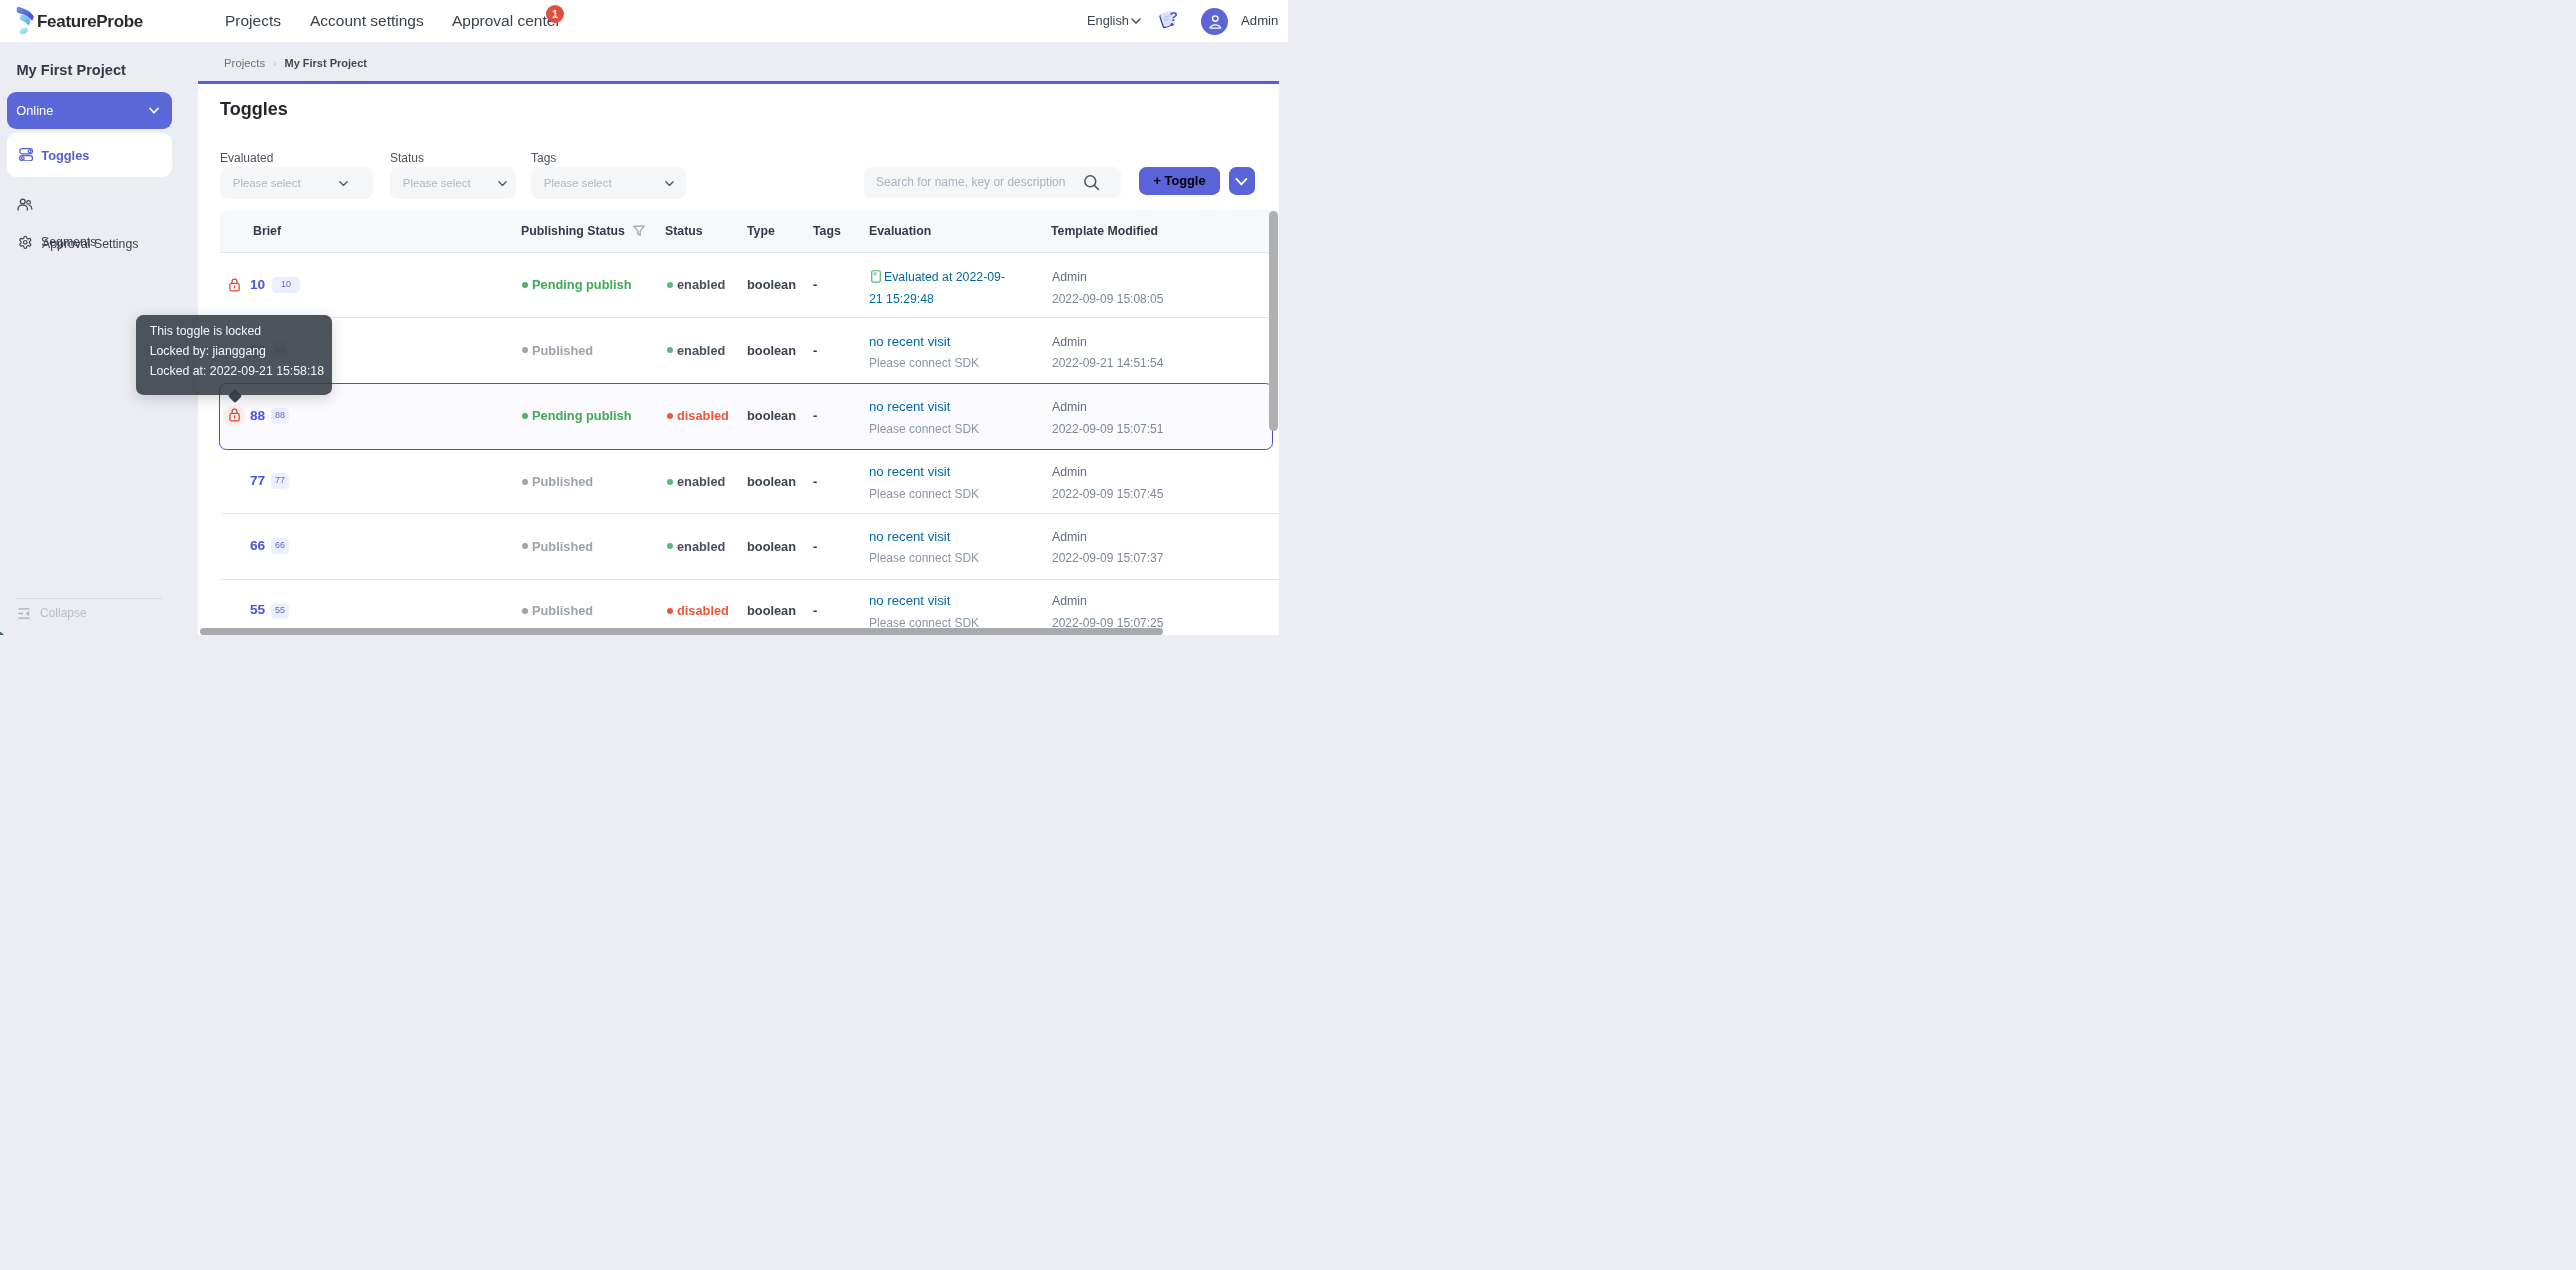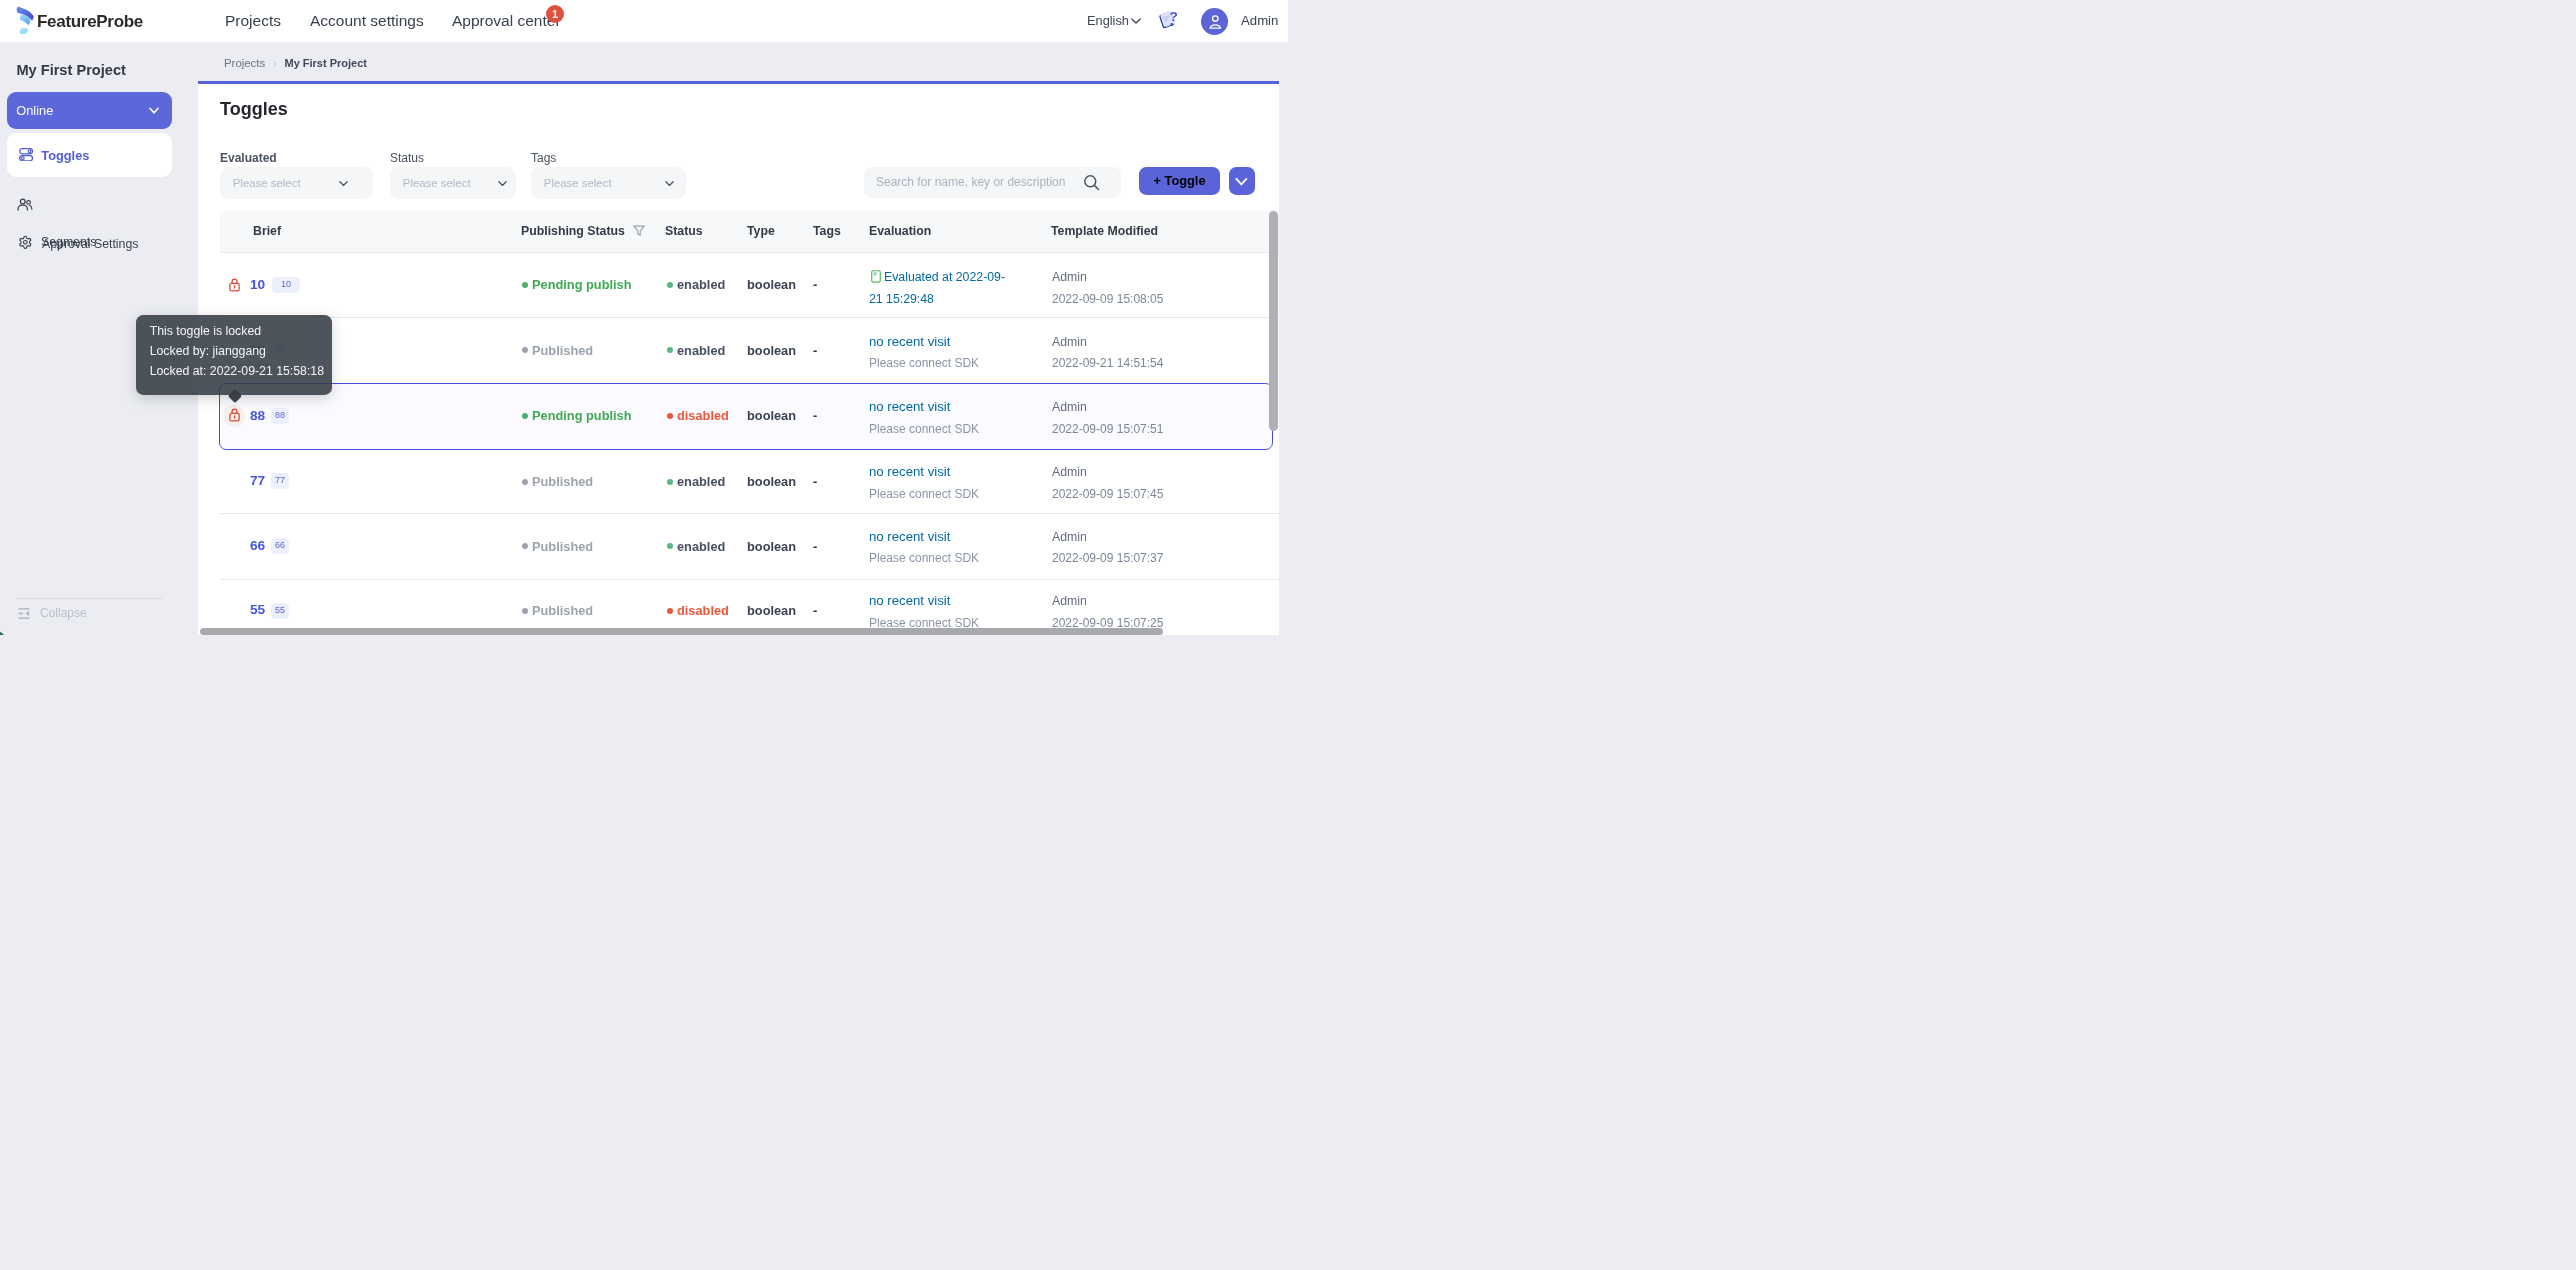--- a/index.html
+++ b/index.html
@@ -96,21 +96,21 @@
   <path d="M0.5 1 h12 M0.5 6 h5 M0.5 11 h12" stroke="#a9b1ba" stroke-width="1.4"></path>
   <path d="M12 3.2 L8.5 6 L12 8.8 z" fill="#a9b1ba"></path>
 </svg>
 <div class="sideitem" style="left:40px;top:606px;color:#b9c0c8;font-size:12px;">Collapse</div>
 <div id="teal"></div>
 
 <div id="crumb">Projects <span style="color:#c0c5cd;padding:0 4.6px;">›</span> <b style="color:#414959;font-size:11px;">My First Project</b></div>
 <div id="panel"></div>
 <div id="h1">Toggles</div>
 
-<div class="flabel" style="left:220px;font-weight:bold;">Evaluated</div>
+<div class="flabel" style="left:220px;">Evaluated</div>
 <div class="flabel" style="left:390px;">Status</div>
 <div class="flabel" style="left:531px;">Tags</div>
 <div class="fselect" style="left:220px;width:153px;">Please select
   <svg class="fsel-arrow" style="left:119px;" width="9" height="5.5" viewBox="0 0 10 6">
       <path d="M1 0.8 L5 5 L9 0.8" stroke="#4d5366" stroke-width="1.4" fill="none" stroke-linecap="round"></path>
     </svg>
 </div>
 <div class="fselect" style="left:390px;width:126px;">Please select
   <svg class="fsel-arrow" style="left:108px;" width="9" height="5.5" viewBox="0 0 10 6">
       <path d="M1 0.8 L5 5 L9 0.8" stroke="#4d5366" stroke-width="1.4" fill="none" stroke-linecap="round"></path>

